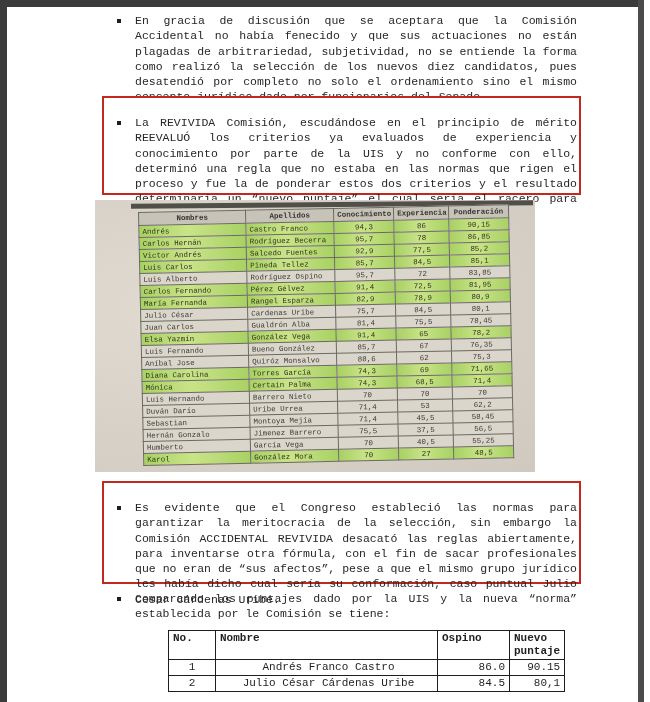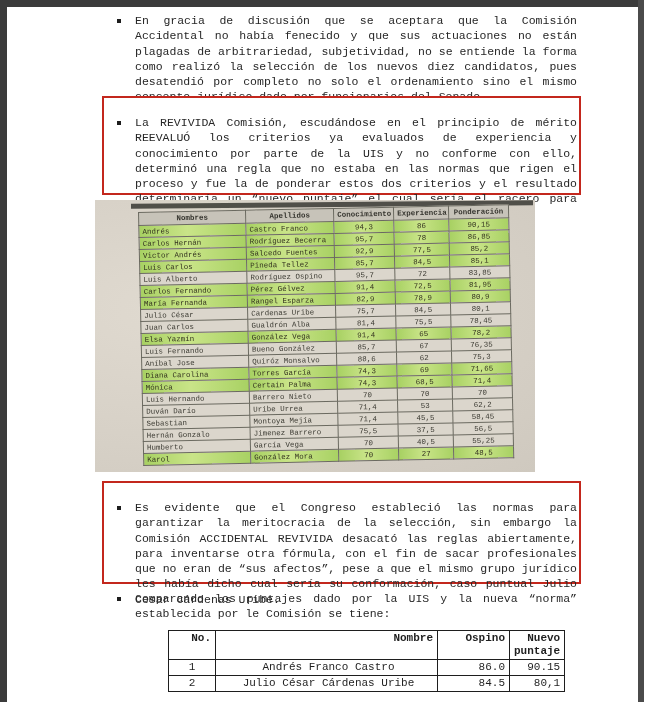--- a/index.html
+++ b/index.html
@@ -43,21 +43,21 @@
     background:linear-gradient(90deg, var(--hl1,#a8d163) 0%, var(--hl2,#c9e488) 45%, var(--hl1,#a8d163) 100%);
     color:#33321f;
   }
 
   
   table.cmp { position:absolute; left:168px; top:630px; border-collapse:collapse; table-layout:fixed; background:#fff; }
   table.cmp th, table.cmp td {
     border:1.5px solid #1e1e1e; font-size:11px; line-height:13px; padding:1px 4px;
     color:#1f1f1f; white-space:nowrap; overflow:hidden;
   }
-  table.cmp th { font-weight:bold; text-align:right; vertical-align:top; white-space:normal; }
+  table.cmp th { font-weight:bold; text-align:left; vertical-align:top; white-space:normal; }
   table.cmp td.num { text-align:center; }
   table.cmp td.name { text-align:center; padding-left:8px; }
   table.cmp td.val { text-align:right; padding-left:6px; }
 </style>
 </head>
 <body>
 
 <div class="screen">
   <div class="border-top"></div>
   <div class="border-left"></div>

